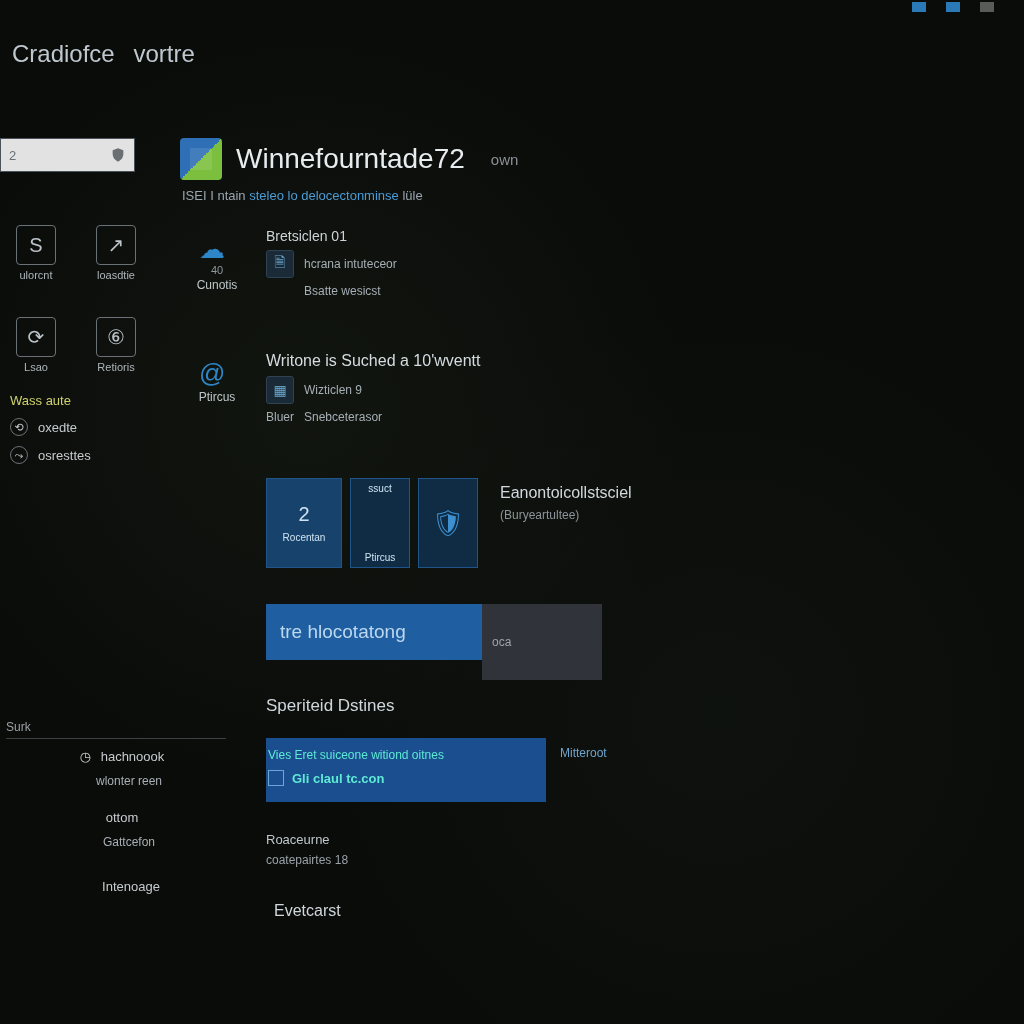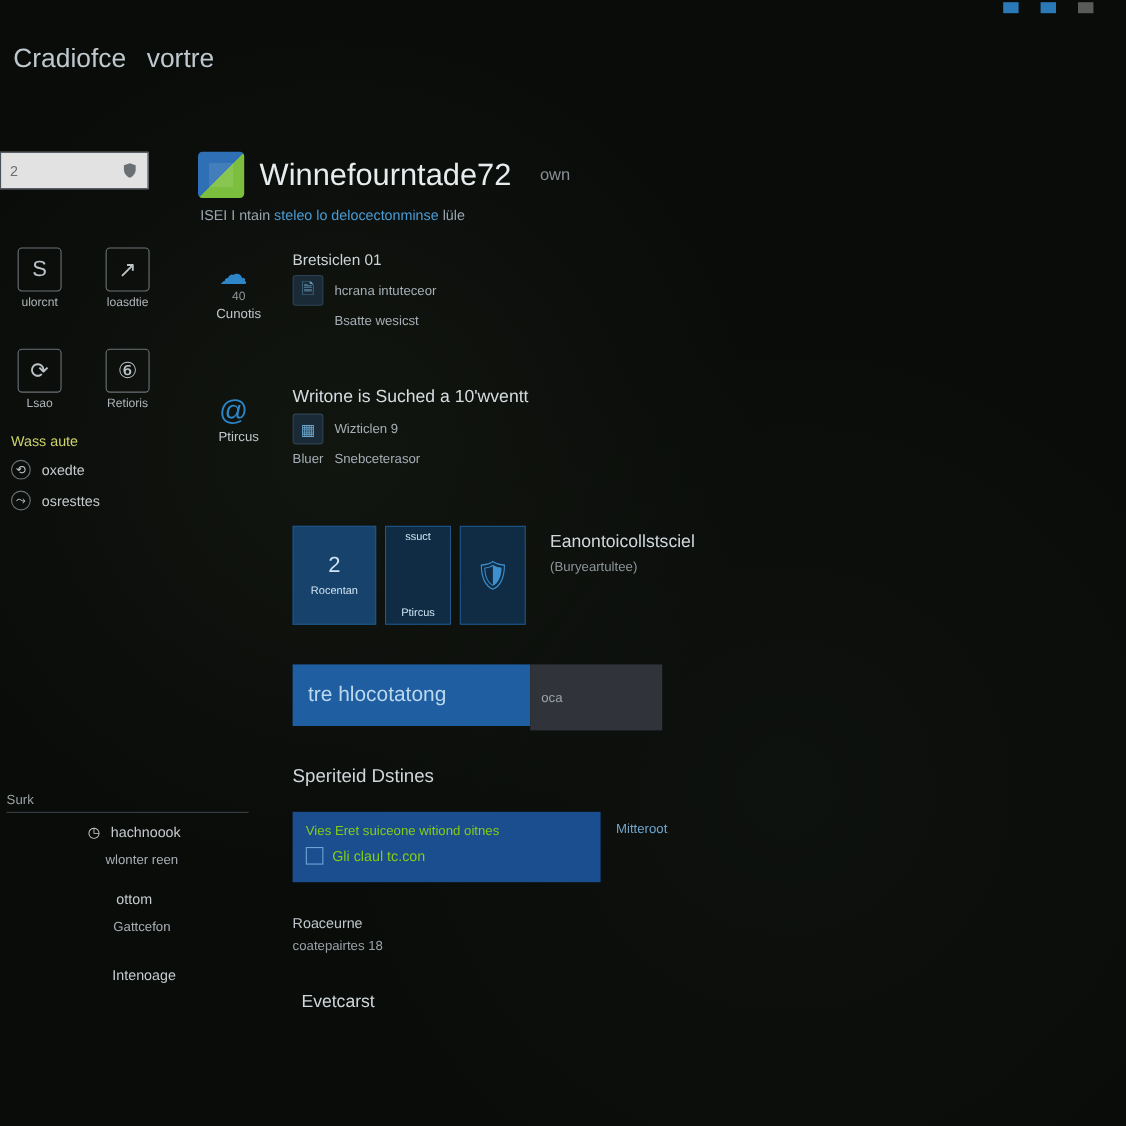--- a/index.html
+++ b/index.html
@@ -96,33 +96,33 @@
 .tiles-label .sub { font-size: 12px; color:#8c949a; margin-top:6px; }
 
 .big-btn {
   position:absolute; left:86px; top:466px;
   width: 216px; height: 56px;
   background:#1f5ea1; display:flex; align-items:center; padding-left:14px;
   color:#bcd8ee; font-size:19px;
 }
 .big-btn-side {
   position:absolute; left:302px; top:466px;
-  width:120px; height:60px; background:#30343a; color:#9da4aa;
+  width:120px; height:76px; background:#30343a; color:#9da4aa;
   display:flex; align-items:center; padding-left:10px; font-size:12px;
 }
 
 .sec3 { position:absolute; left:86px; top:558px; font-size:17px; color:#d0d7db; }
 
 .banner {
   position:absolute; left:86px; top:600px;
   width:280px; height:64px; background:#1a4e8f;
-  padding:10px 12px; color:#84cc16;
+  padding:10px 2px; color:#5eead4;
 }
 .banner .b1 { font-size:12px; }
-.banner .b2 { font-size:13px; margin-top:8px; display:flex; align-items:center; gap:8px; }
+.banner .b2 { font-size:13px; margin-top:8px; display:flex; align-items:center; gap:8px;font-weight:bold; }
 .banner .sq { width:16px; height:16px; border:1px solid #6ba6d6; display:inline-block; }
 .banner-side { position:absolute; left:380px; top:608px; font-size:12px; color:#6fa5cc; }
 
 .sec4 { position:absolute; left:86px; top:694px; font-size:13px; color:#bfc7cc; }
 .sec4 .ln { margin-top:6px; font-size:12px; color:#9aa2a8; }
 
 .sec5 { position:absolute; left:94px; top:764px; font-size:16px; color:#d0d7db; }
 </style>
 </head>
 <body>

